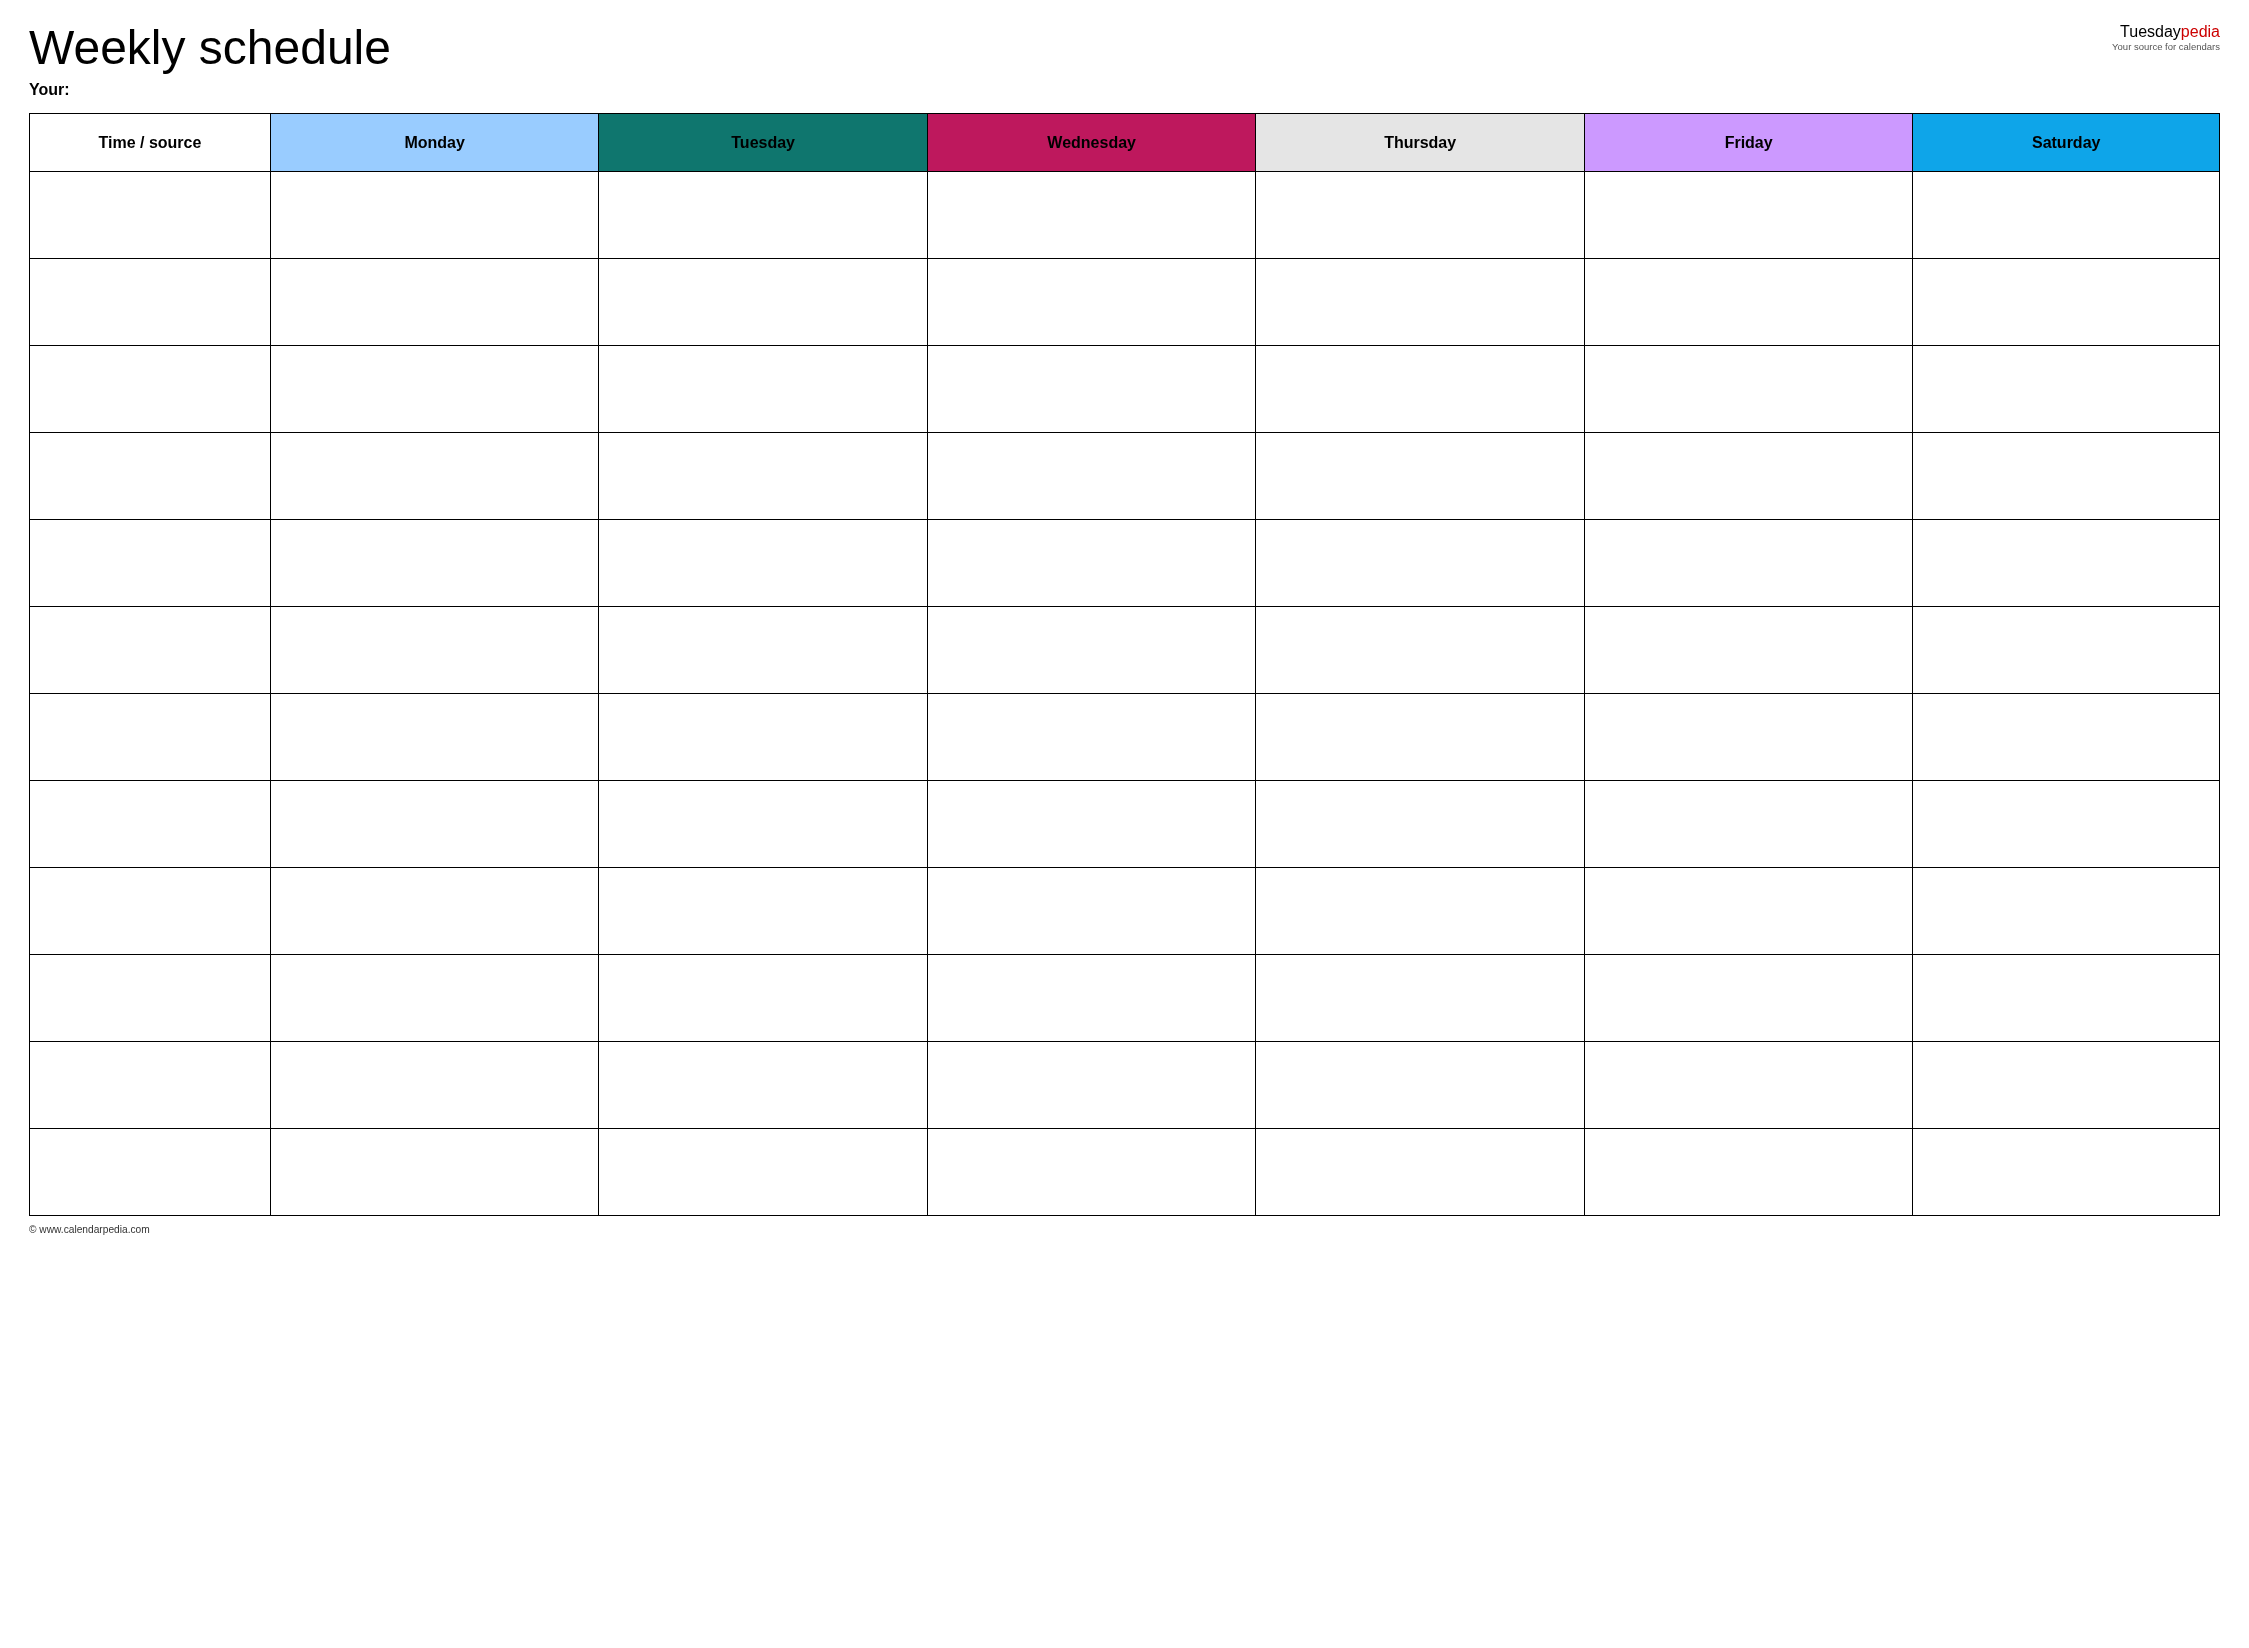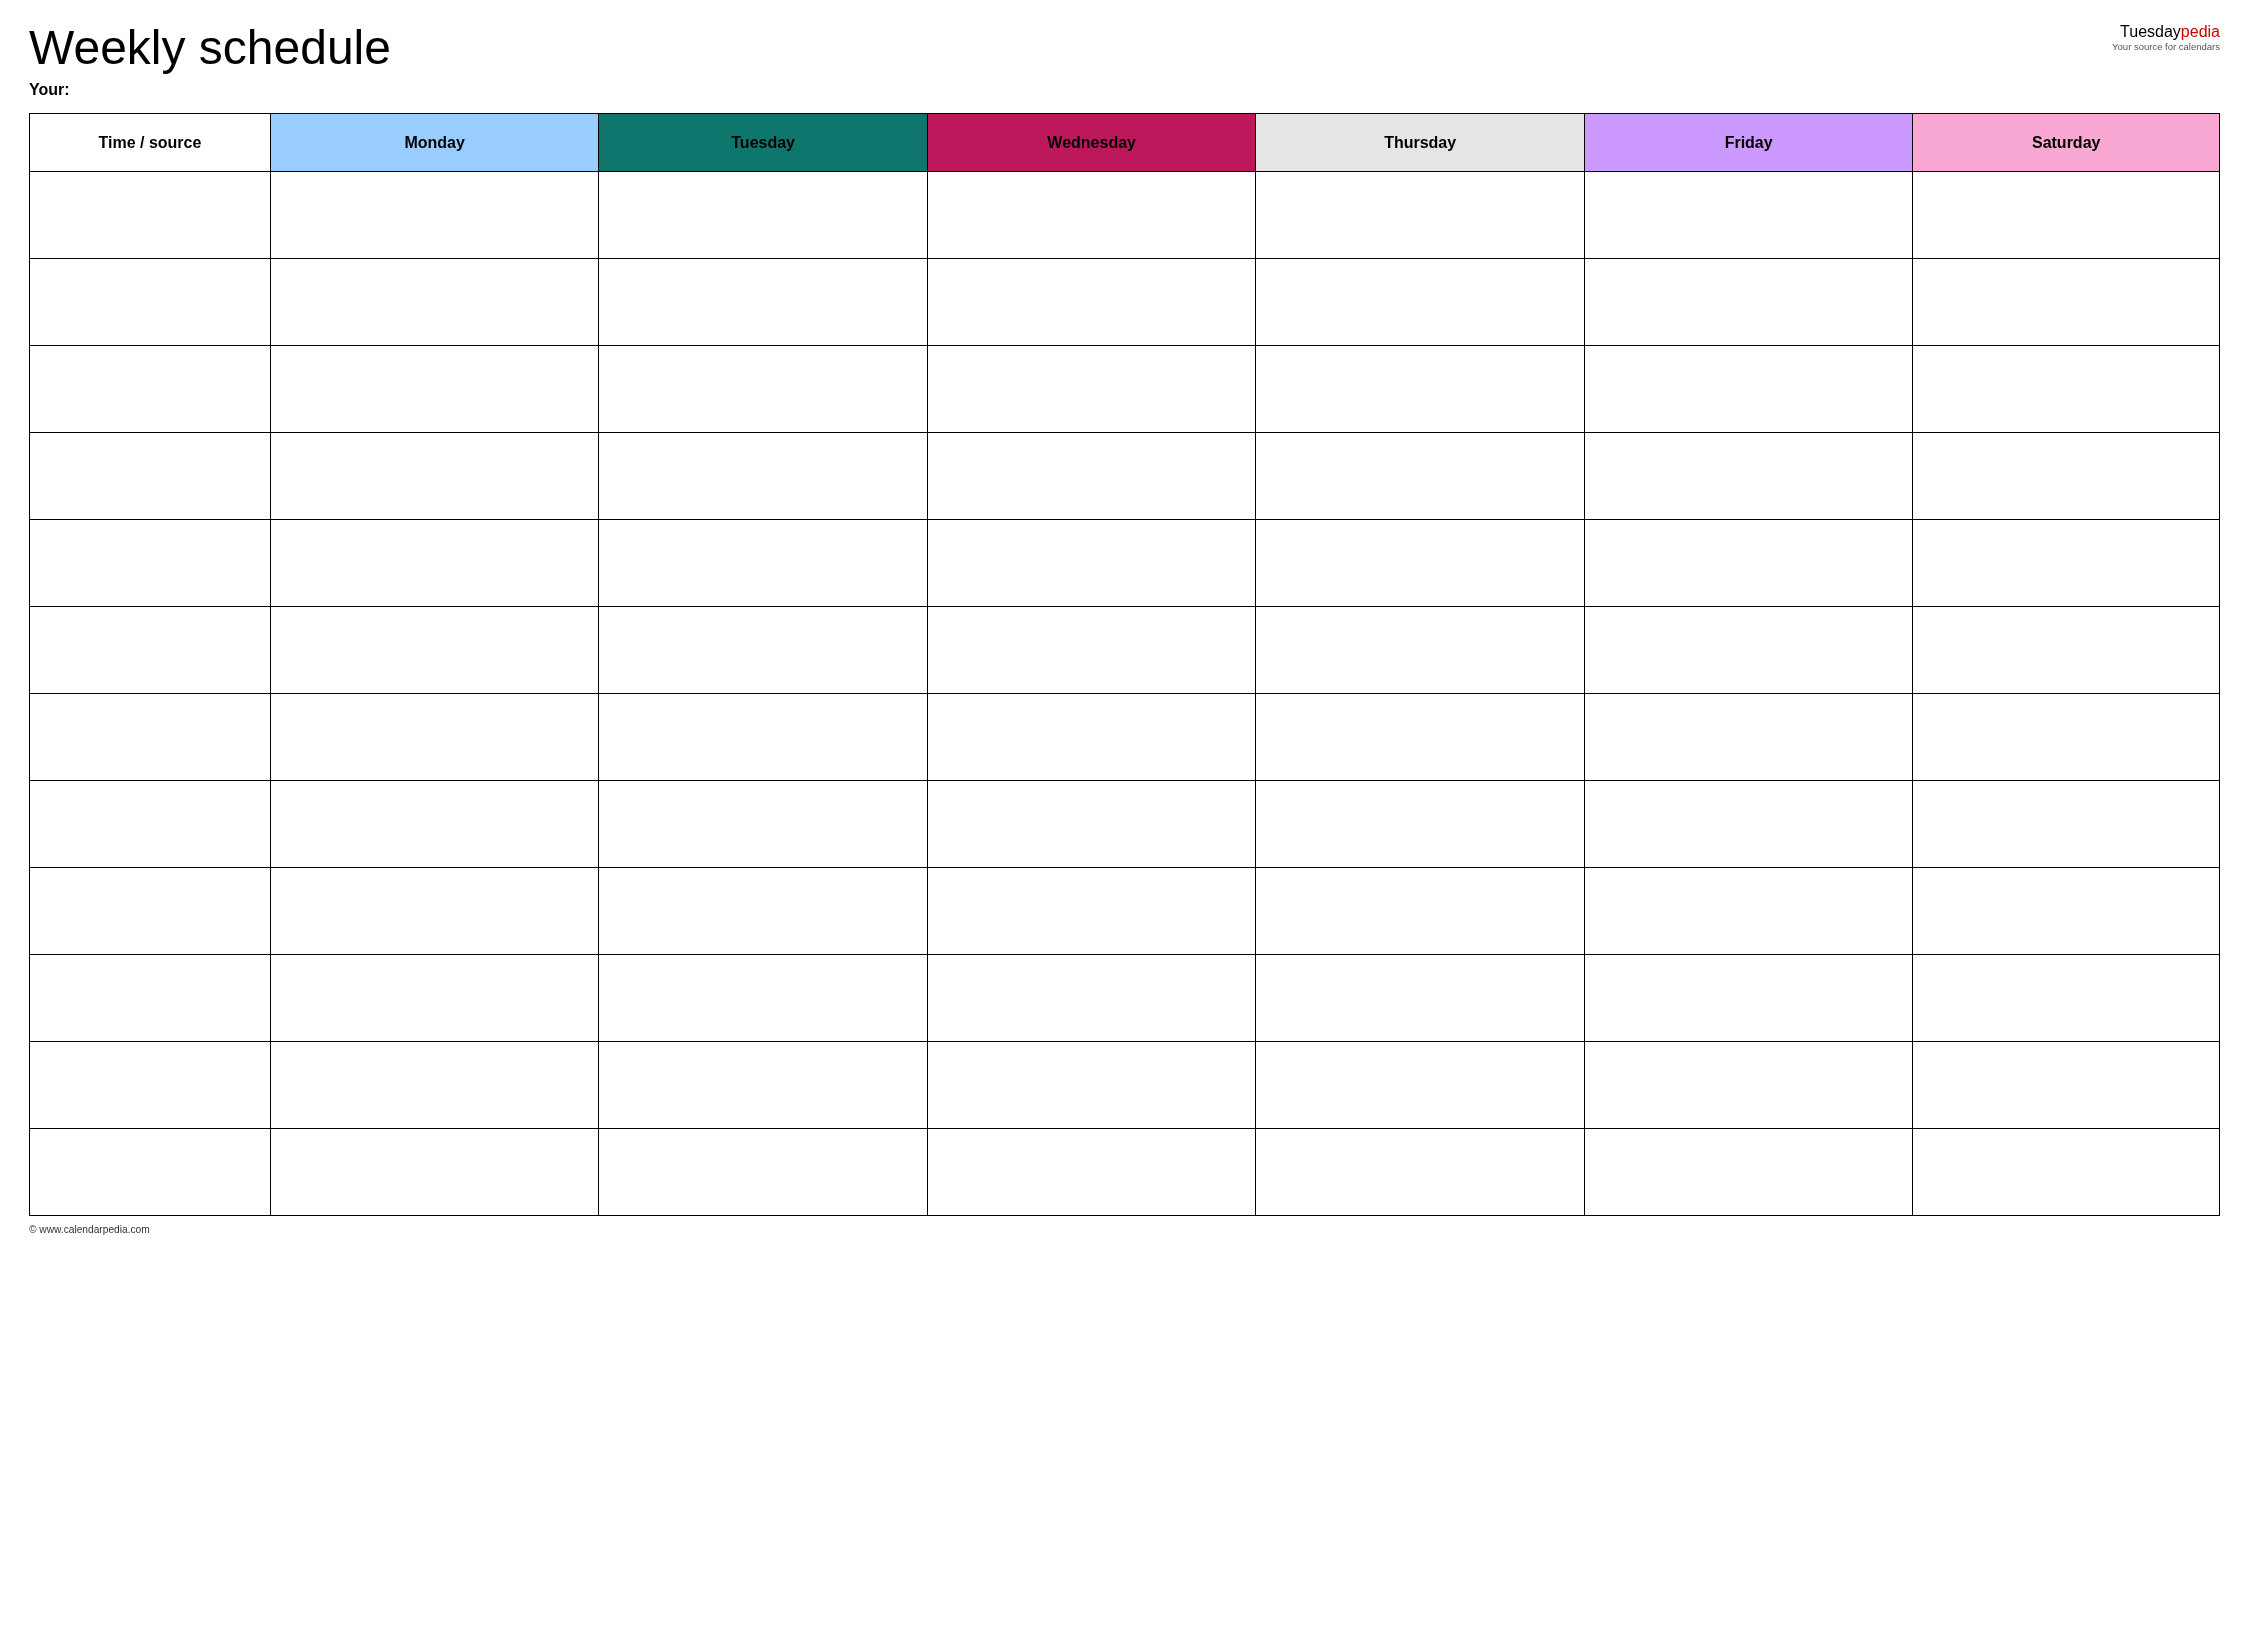--- a/index.html
+++ b/index.html
@@ -115,21 +115,21 @@
       background: #e5e5e5;
       width: 15%;
     }
 
     .col-friday {
       background: #cc99ff;
       width: 15%;
     }
 
     .col-saturday {
-      background: #f9a8d4;
+      background: #0ea5e9;
       width: 14%;
       margin-left: 28px;
     }
 
     .schedule-table td {
       background: #ffffff;
     }
 
     .footer {
       margin-top: 8px;

